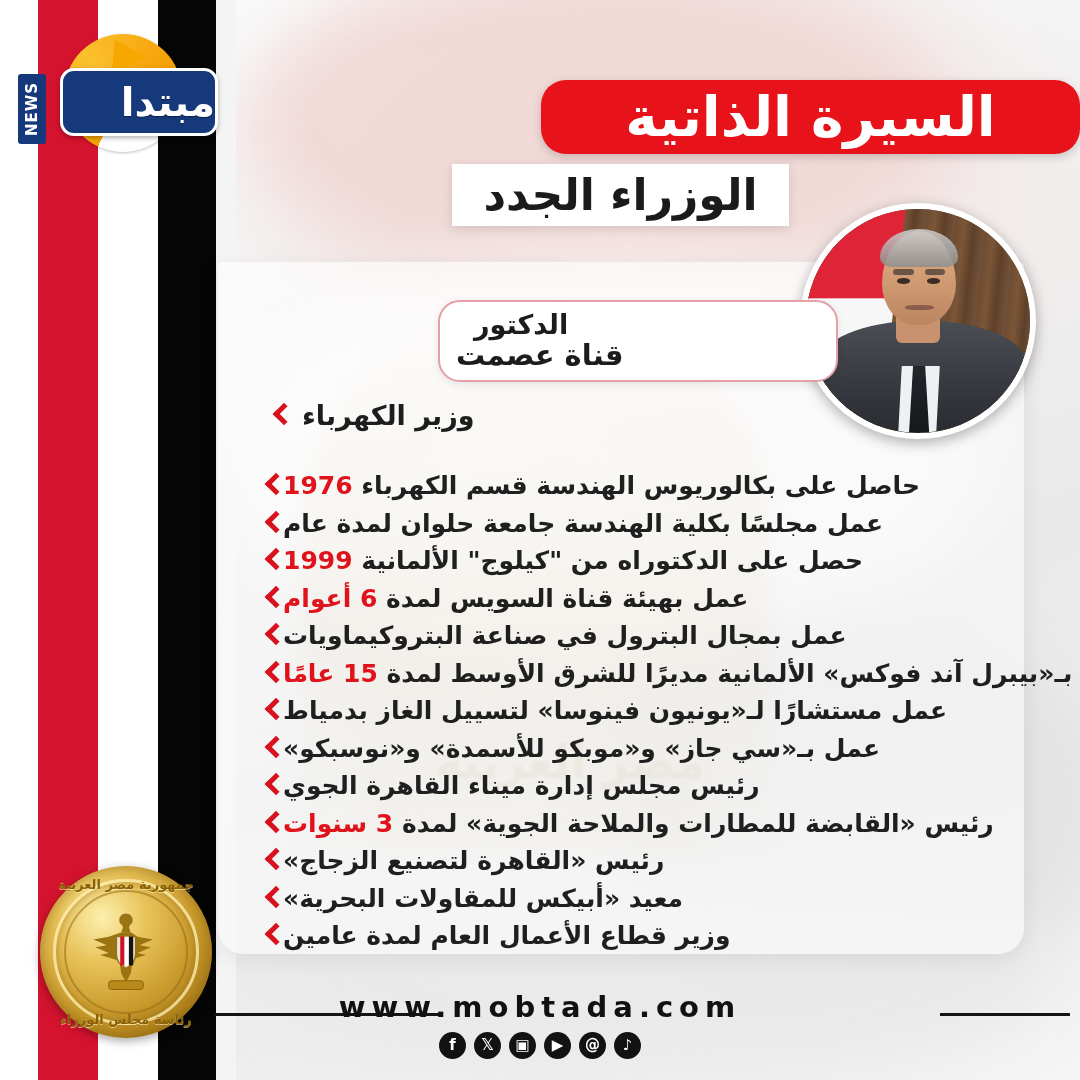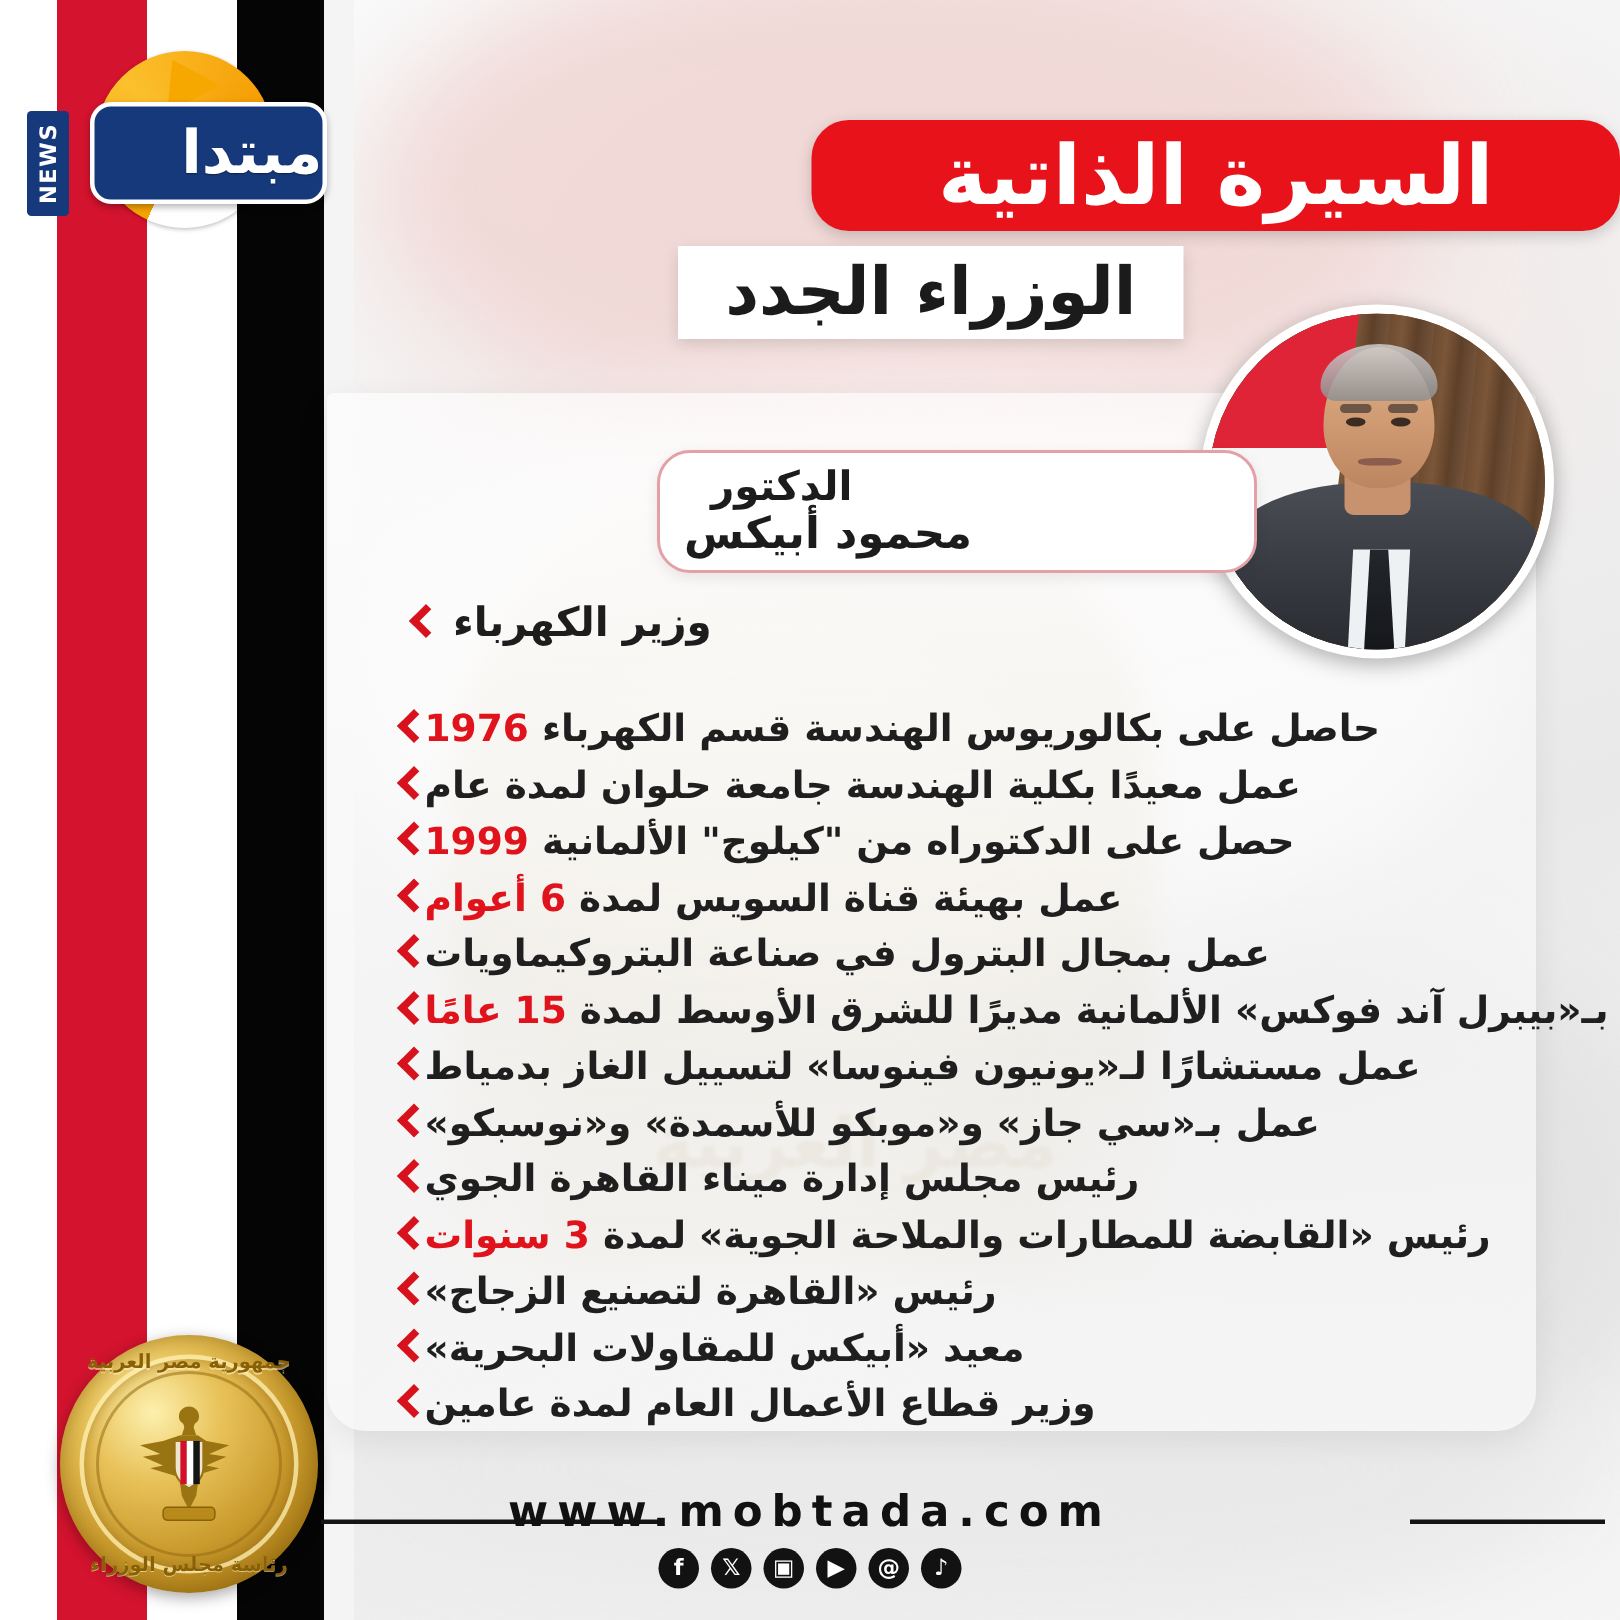--- a/index.html
+++ b/index.html
@@ -180,21 +180,21 @@
     width:19px;height:26px;flex:0 0 19px;position:relative;display:inline-block;
   }
   .chev::before{
     content:"";position:absolute;left:4px;top:3px;width:11px;height:11px;
     border-left:5px solid #d8121c;border-bottom:5px solid #d8121c;
     transform:rotate(45deg);
   }
 
   
   .seal{
-    position:absolute;left:40px;top:890px;width:172px;height:172px;border-radius:50%;
+    position:absolute;left:40px;top:866px;width:172px;height:172px;border-radius:50%;
     background:
       radial-gradient(circle at 36% 30%, #fdf0ae 0%, #e8c259 28%, #c99a2c 58%, #a97b18 80%, #8a6310 100%);
     box-shadow:0 3px 10px rgba(0,0,0,.35), inset 0 0 14px rgba(120,85,10,.5);
     display:flex;align-items:center;justify-content:center;
   }
   .seal-ring{
     position:absolute;inset:13px;border-radius:50%;
     border:3px solid rgba(255,240,180,.75);
     box-shadow:inset 0 0 10px rgba(140,100,20,.55);
   }
@@ -282,35 +282,35 @@
     <div class="p-hair"></div>
     <div class="p-brow-l"></div>
     <div class="p-brow-r"></div>
     <div class="p-eye-l"></div>
     <div class="p-eye-r"></div>
     <div class="p-mouth"></div>
   </div>
 
   <div class="nameplate">
     <div class="np-title">الدكتور</div>
-    <div class="np-name">محمود أبيكس</div>
+    <div class="np-name">قناة عصمت</div>
   </div>
 
   <div class="role-row">
     <span class="role-text">وزير الكهرباء</span>
     <span class="chev"></span>
   </div>
 
   <div class="bullets" id="bullets">
       <div class="bullet">
         <span class="btxt">حاصل على بكالوريوس الهندسة قسم الكهرباء <span class="hl">1976</span></span>
         <span class="chev"></span>
       </div>
       <div class="bullet">
-        <span class="btxt">عمل معيدًا بكلية الهندسة جامعة حلوان لمدة عام</span>
+        <span class="btxt">عمل مجلسًا بكلية الهندسة جامعة حلوان لمدة عام</span>
         <span class="chev"></span>
       </div>
       <div class="bullet">
         <span class="btxt">حصل على الدكتوراه من "كيلوج" الألمانية <span class="hl">1999</span></span>
         <span class="chev"></span>
       </div>
       <div class="bullet">
         <span class="btxt">عمل بهيئة قناة السويس لمدة <span class="hl">6 أعوام</span></span>
         <span class="chev"></span>
       </div>

